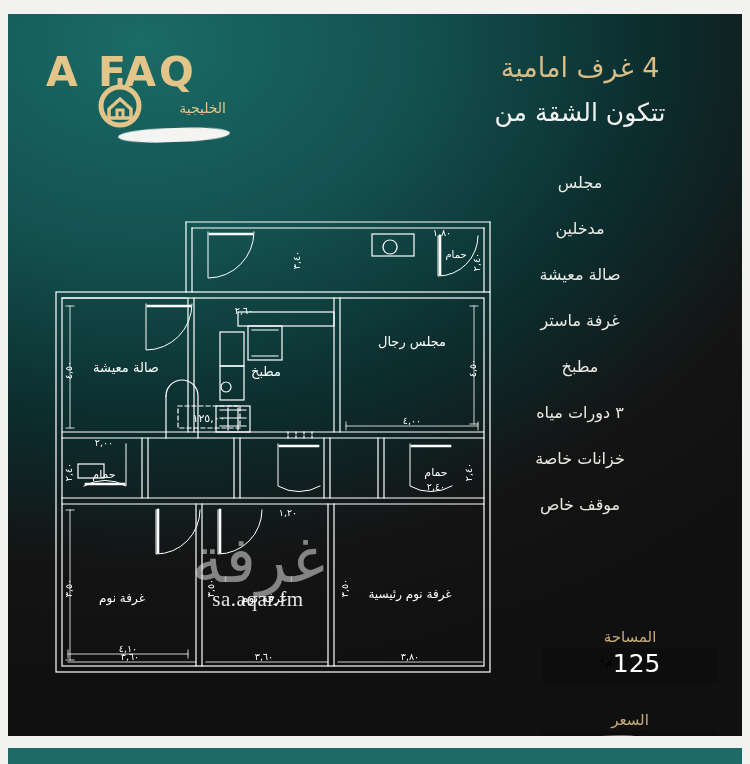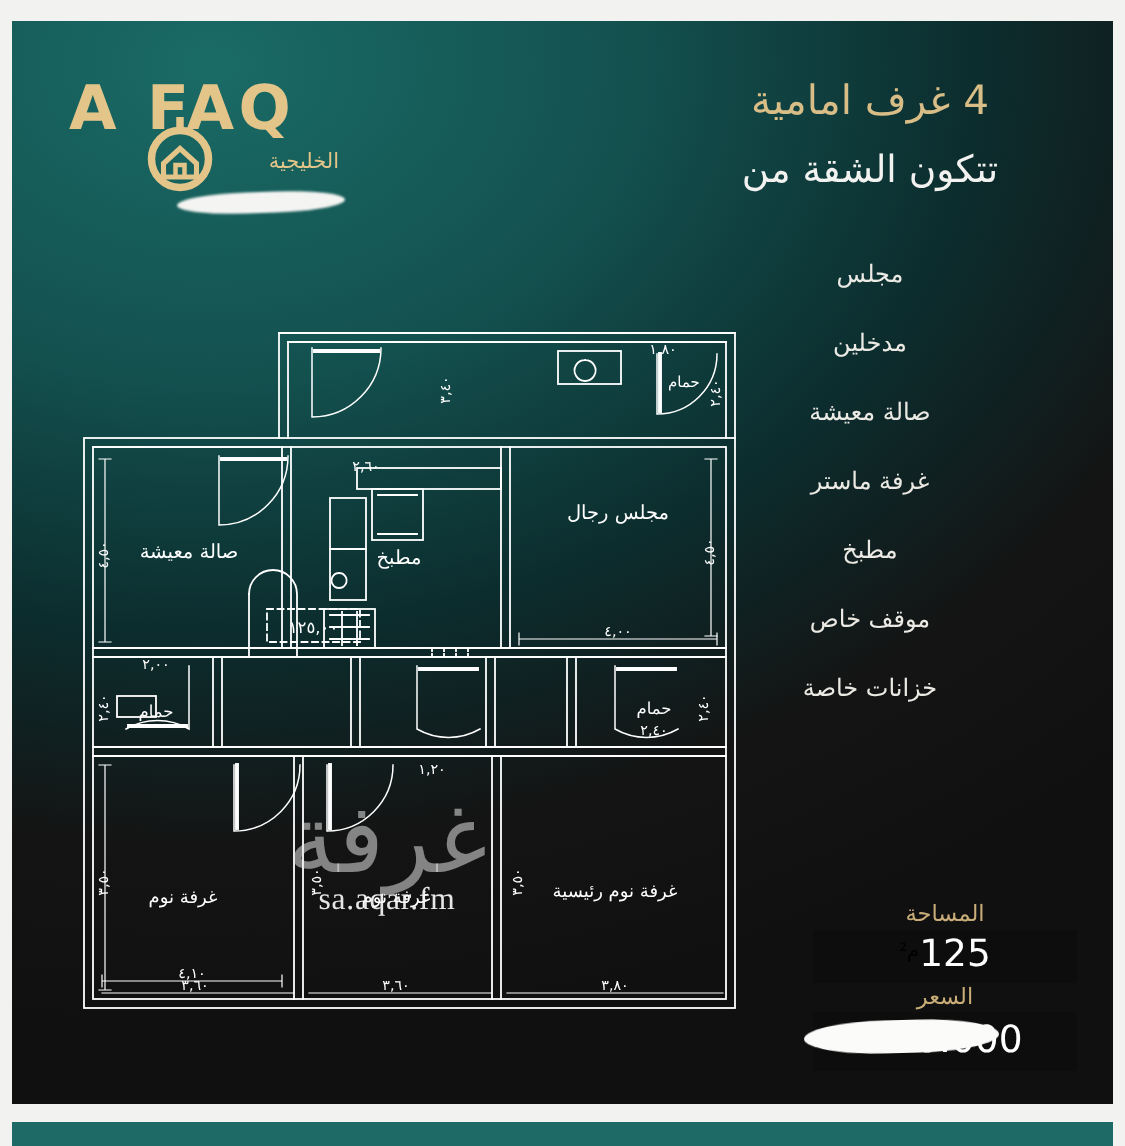--- a/index.html
+++ b/index.html
@@ -122,20 +122,21 @@
     top: 586px;
     width: 176px;
     direction: rtl;
     text-align: center;
   }
   .meta-label {
     font-size: 15px;
     color: #c9ad78;
     letter-spacing: 2px;
     margin-bottom: 2px;
+    margin-top: 28px;
   }
   .meta-value-box {
     background: #0d0d0d;
     padding: 2px 14px 4px 14px;
     display: block;
     position: relative;
   }
   .meta-value {
     font-size: 25px;
     color: #ffffff;
@@ -216,22 +217,23 @@
   <div id="right-col">
     <div id="headline-gold">4 غرف امامية</div>
     <div id="headline-white">تتكون الشقة من</div>
 
     <ul id="feature-list">
       <li class="feature-item">مجلس</li>
       <li class="feature-item">مدخلين</li>
       <li class="feature-item">صالة معيشة</li>
       <li class="feature-item">غرفة ماستر</li>
       <li class="feature-item">مطبخ</li>
+      <li class="feature-item">٣ دورات مياه</li>
+      <li class="feature-item">خزانات خاصة</li>
       <li class="feature-item">موقف خاص</li>
-      <li class="feature-item">خزانات خاصة</li>
     </ul>
   </div>
 
   <div id="meta-block">
     <div class="meta-label">المساحة</div>
     <div class="meta-value-box">
       <span class="meta-value">125</span><span class="meta-unit">م²</span>
     </div>
     <div class="meta-label price-label">السعر</div>
     <div class="meta-value-box price-box">

